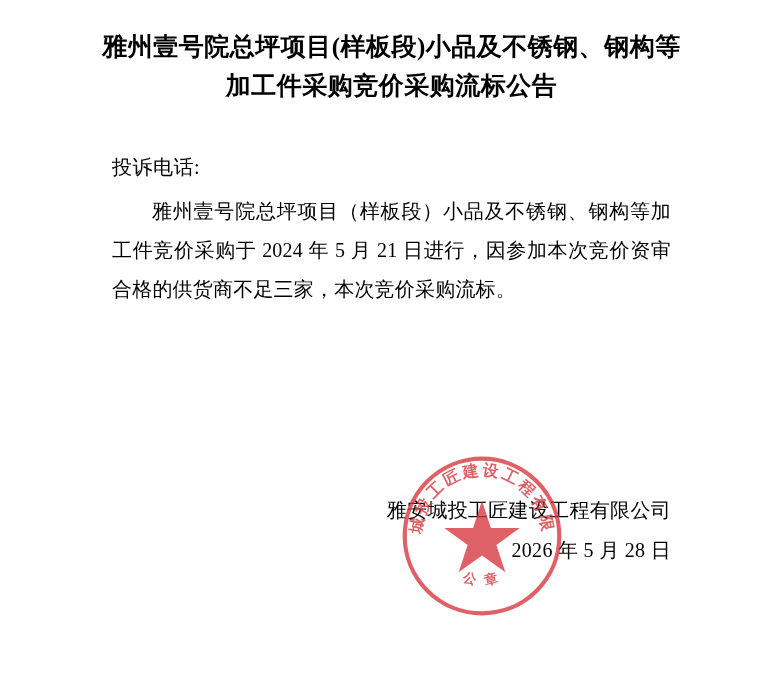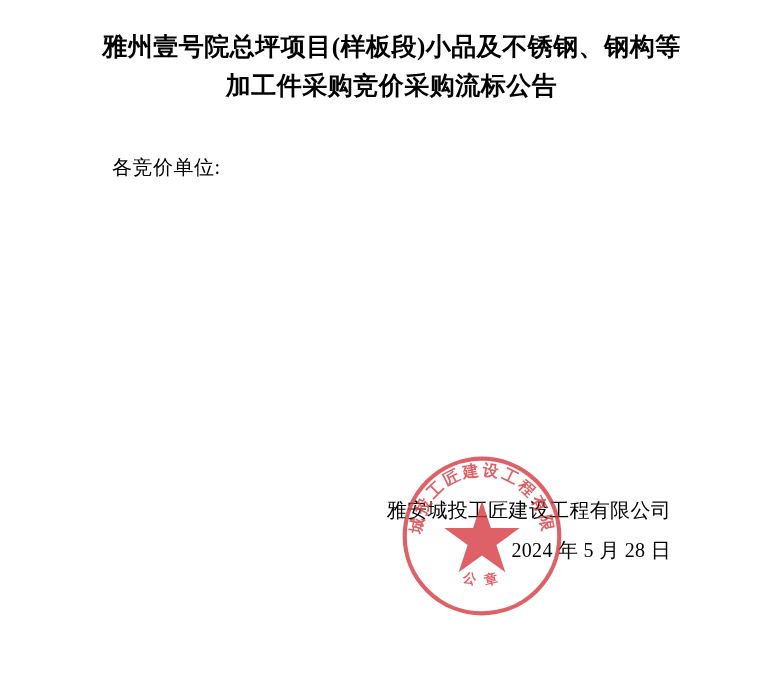--- a/index.html
+++ b/index.html
@@ -85,28 +85,29 @@
   }
 </style>
 </head>
 <body>
 
 <div class="page">
 
   <h1 class="doc-title">雅州壹号院总坪项目(样板段)小品及不锈钢、钢构等加工件采购竞价采购流标公告</h1>
 
   <div class="body-block">
-    <p class="salutation">各竞价单位:</p>
+    <p class="salutation">投诉电话:</p>
 
+    <p class="para">雅州壹号院总坪项目（样板段）小品及不锈钢、钢构等加工件竞价采购于 2024 年 5 月 21 日进行，因参加本次竞价资审合格的供货商不足三家，本次竞价采购流标。</p>
 
   </div>
 
   <div class="signature-block">
     <span class="sig-name">雅安城投工匠建设工程有限公司</span>
-    <span class="sig-date">2024 年 5 月 28 日</span>
+    <span class="sig-date">2026 年 5 月 28 日</span>
   </div>
 
   <div class="seal">
     <svg viewBox="0 0 200 200" xmlns="http://www.w3.org/2000/svg">
       <defs>
         <path id="sealTopArc" d="M 28,100 A 72,72 0 0 1 172,100"></path>
         <path id="sealBottomArc" d="M 42,100 A 58,58 0 0 0 158,100"></path>
       </defs>
       <circle cx="100" cy="100" r="92" fill="none" stroke="#d4363c" stroke-width="5"></circle>
       <text font-family="Liberation Serif, serif" font-size="19" font-weight="bold" fill="#d4363c" letter-spacing="3.2">

